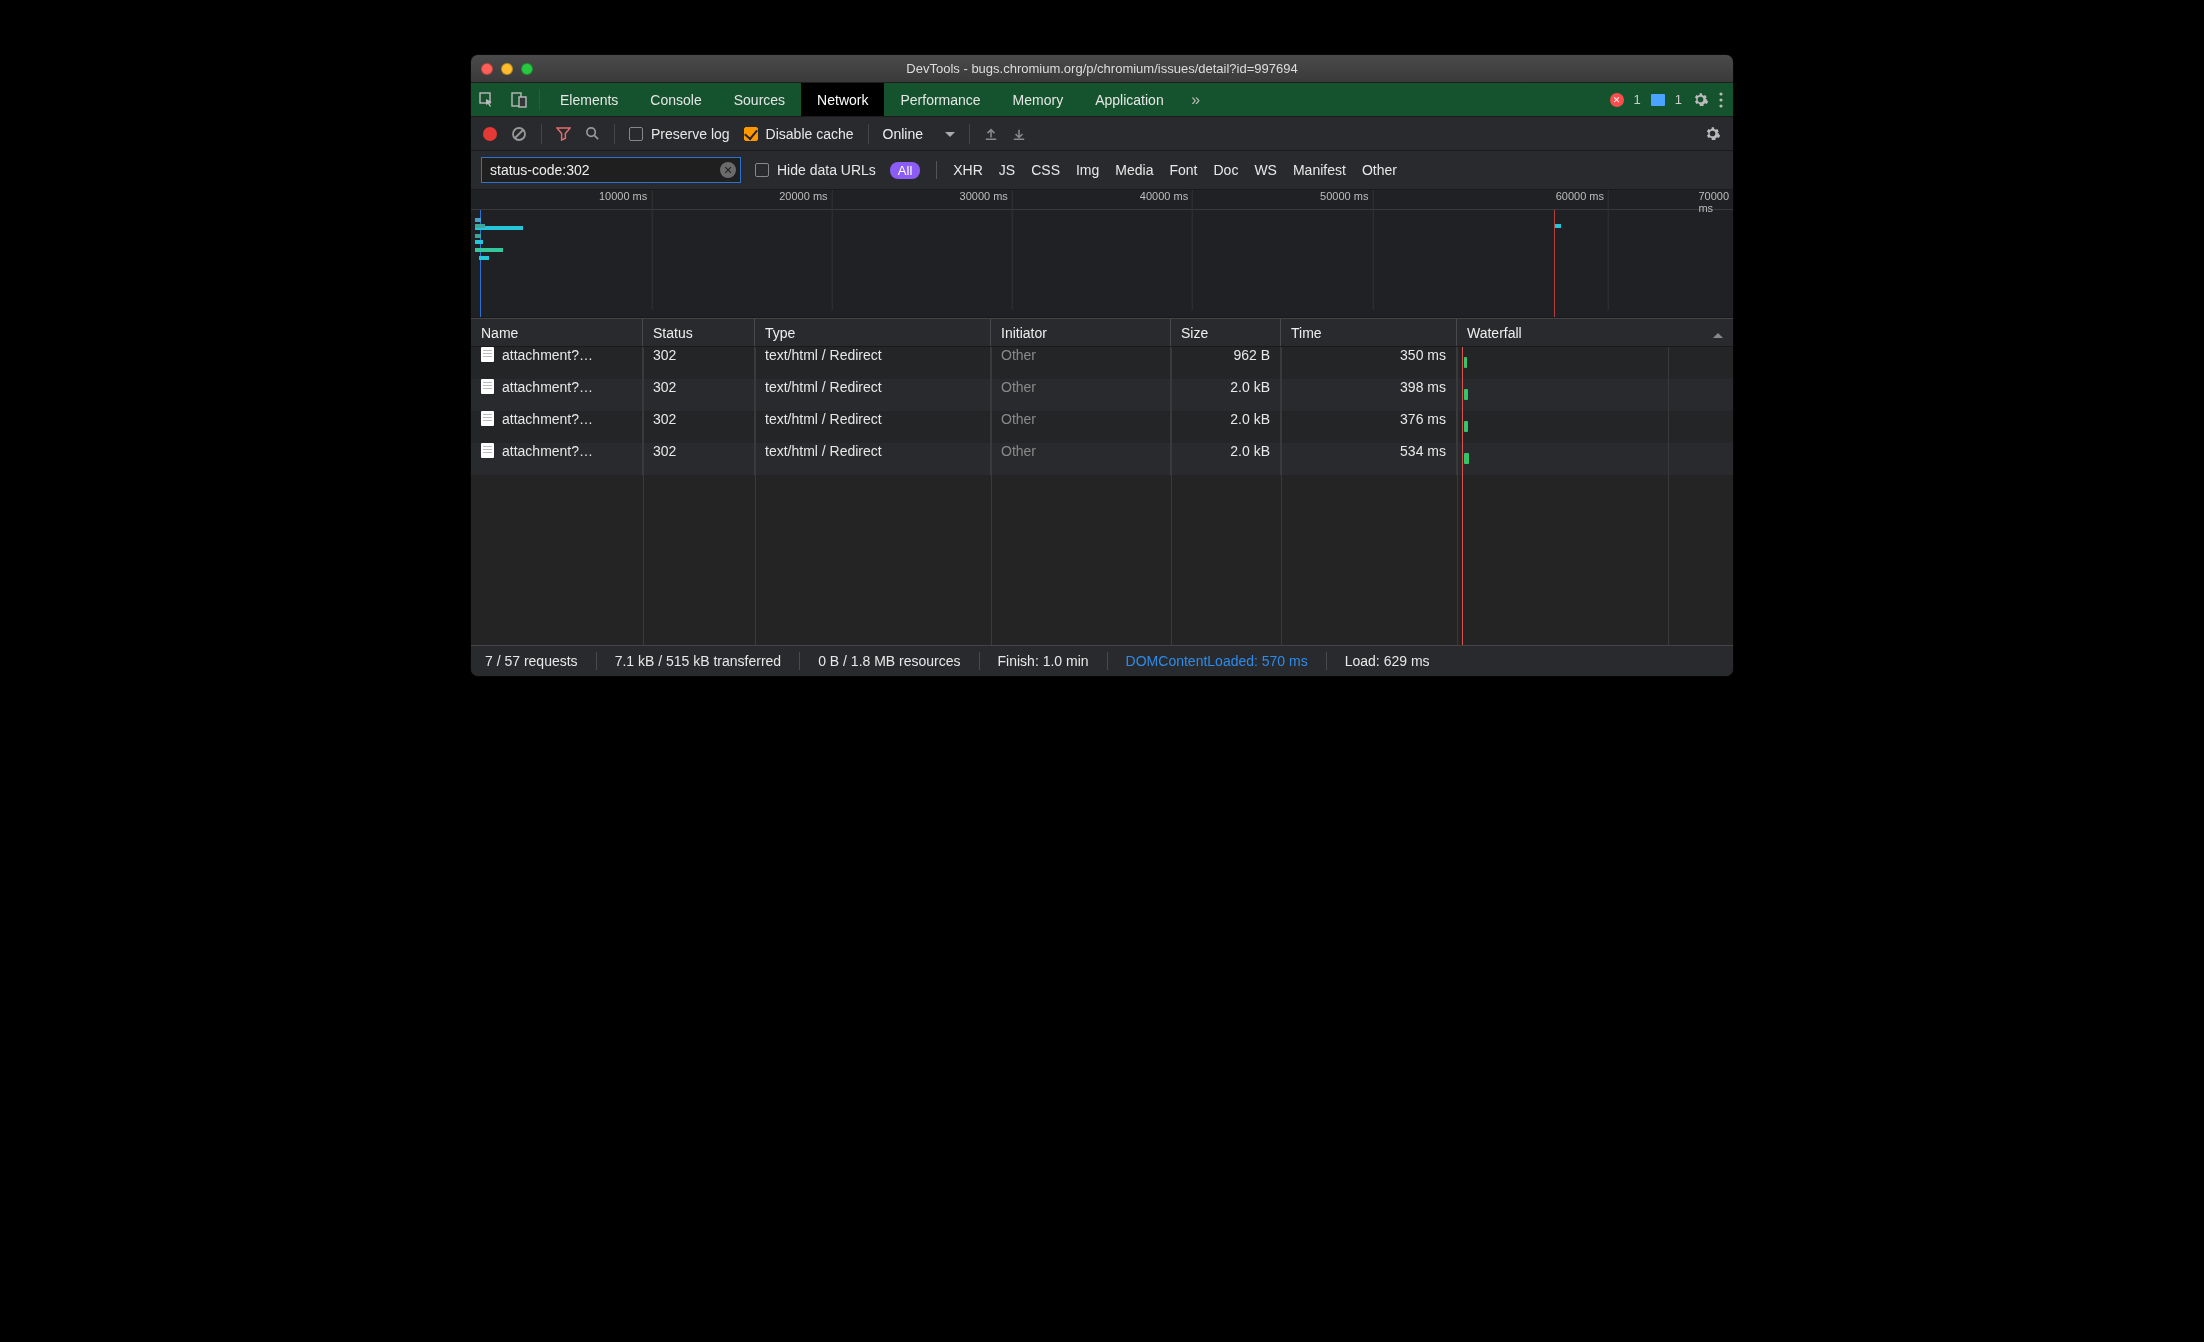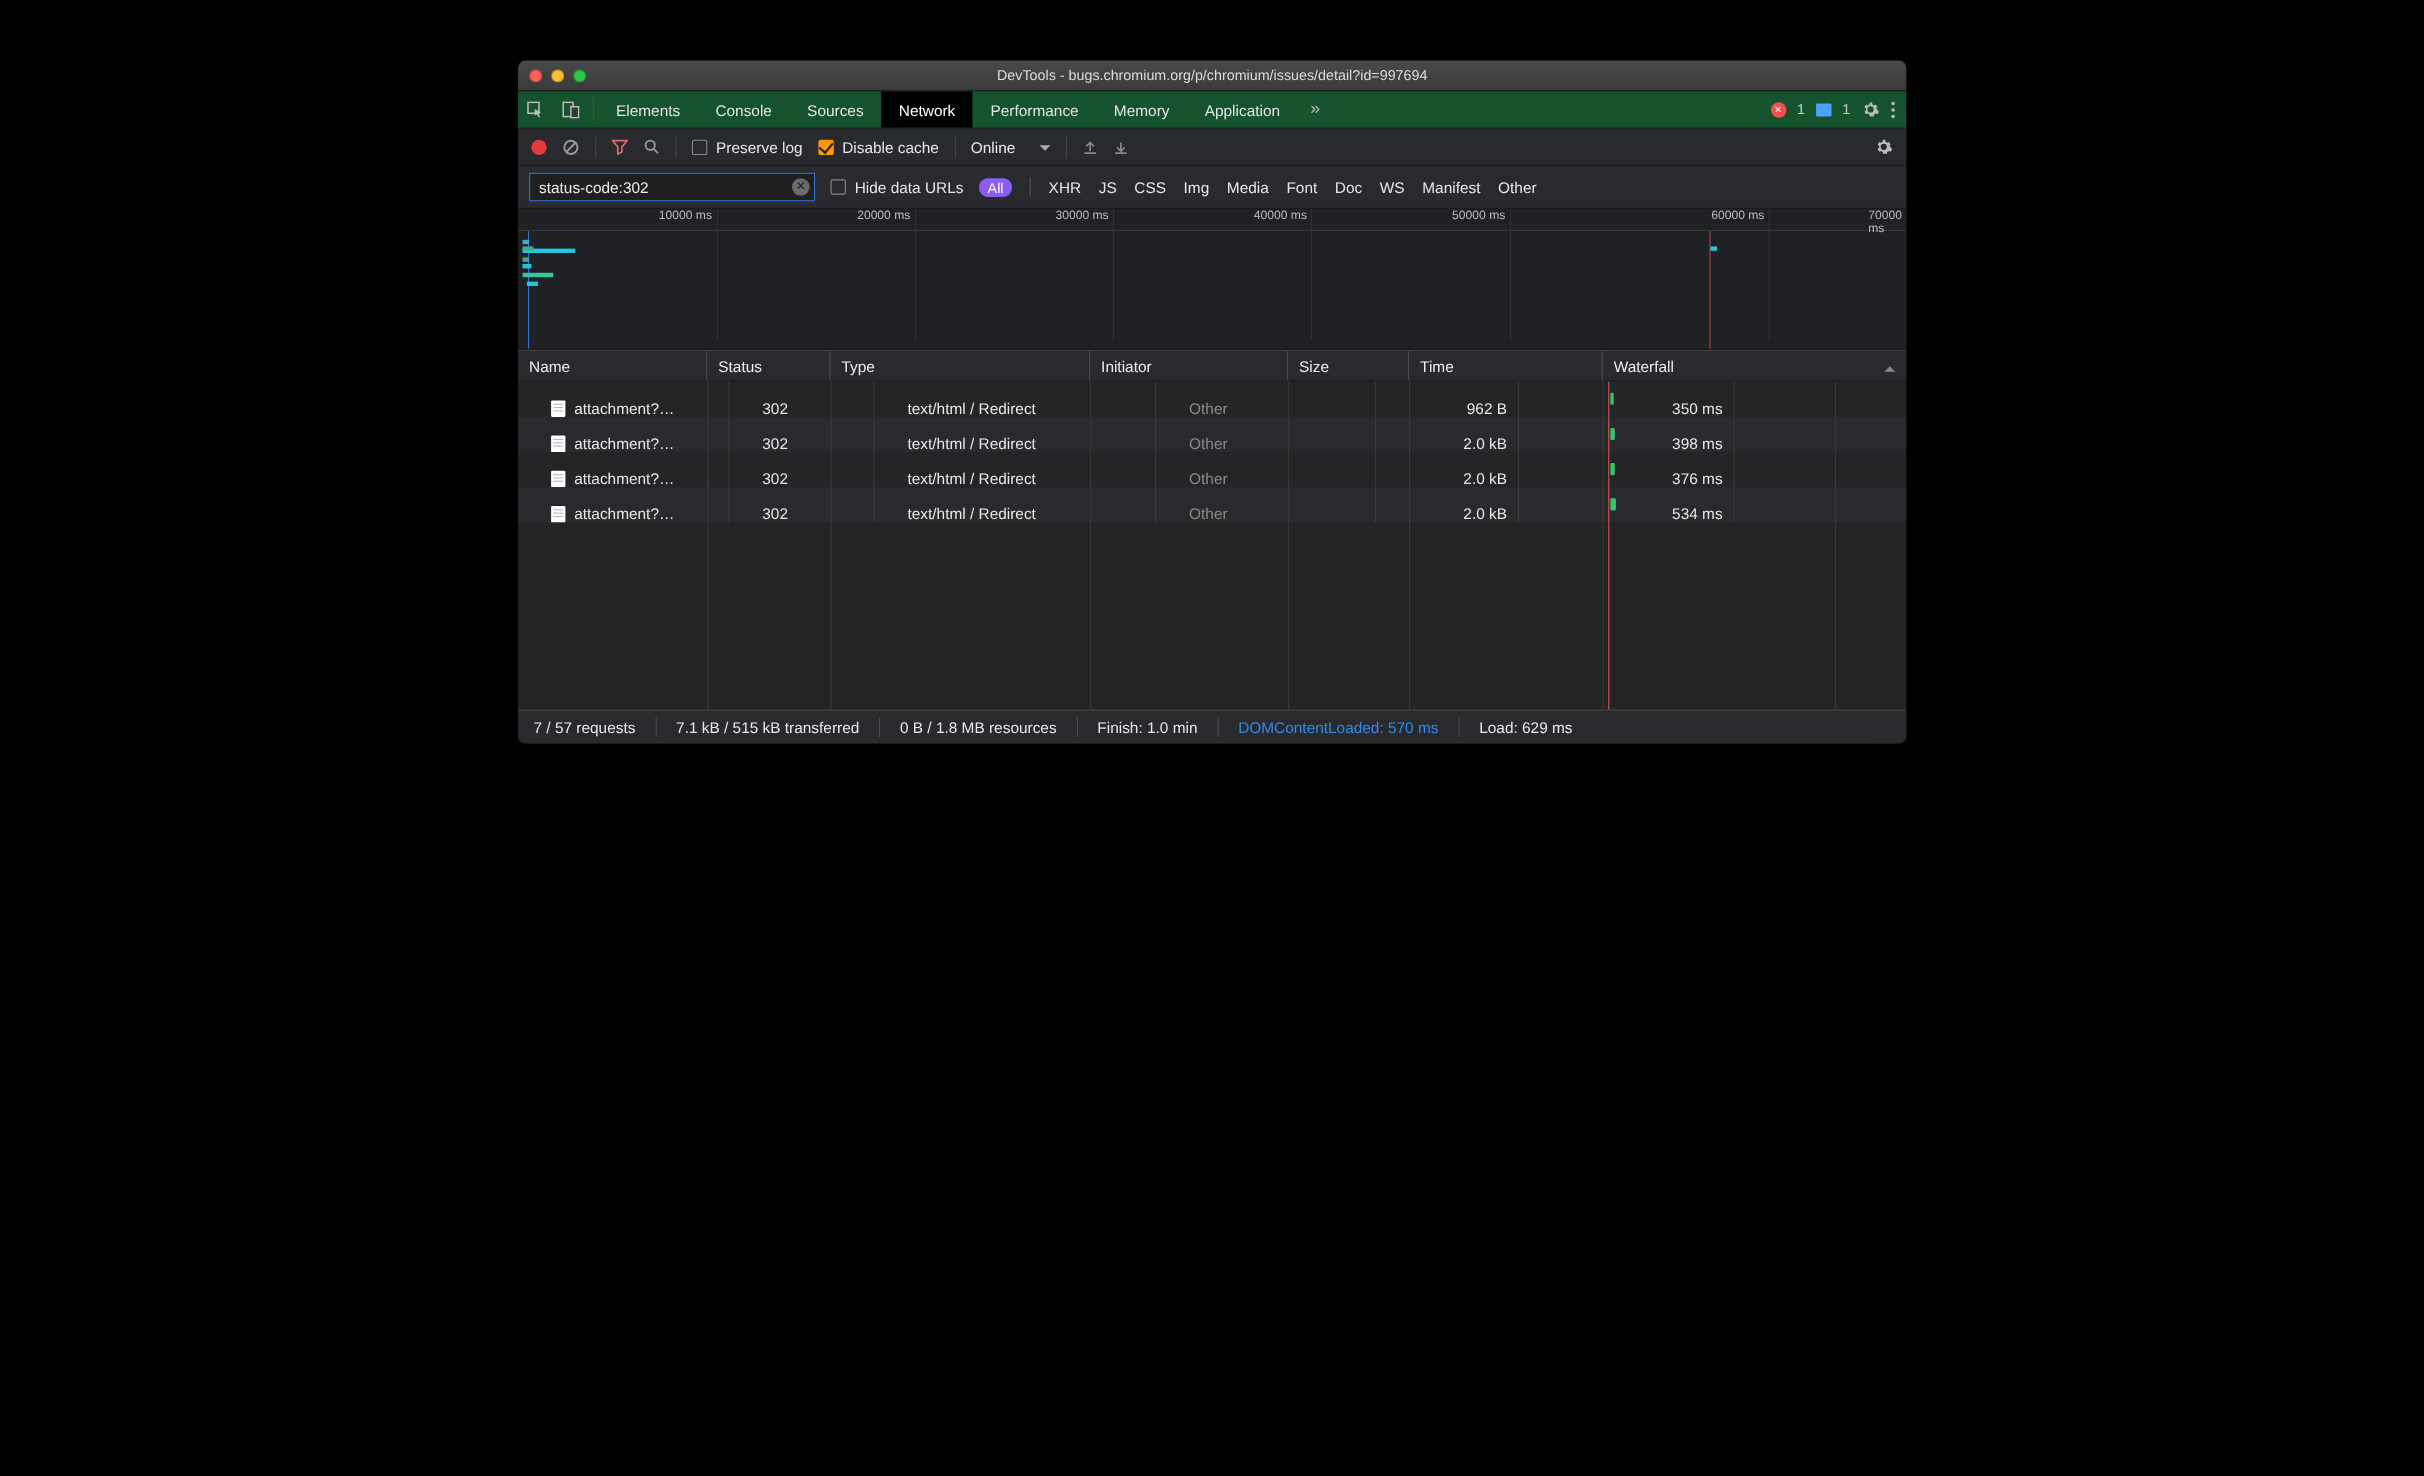--- a/index.html
+++ b/index.html
@@ -129,21 +129,21 @@
     border-top:1px solid #444; border-bottom:1px solid #1a1a1a; font-size:14px;
   }
   .thead .th{ display:flex; align-items:center; padding:0 10px; border-right:1px solid #4a4a4a; color:#eee; position:relative;}
   .thead .th:last-child{border-right:none;}
   .sort-arrow{ position:absolute; right:10px; top:9px; width:0;height:0;border:5px solid transparent;border-bottom-color:#888;}
   
   .tbody{ height:298px; position:relative; }
   .tr{ height:32px; display:flex; align-items:center; font-size:14px; }
   .tr:nth-child(odd){ background:#242527; }
   .tr:nth-child(even){ background:#292a2d; }
-  .td{ padding:0 10px; border-right:1px solid #3a3a3a; height:100%; display:flex; align-items:flex-end; overflow:hidden; white-space:nowrap;margin-left:20px; }
+  .td{ padding:0 10px; border-right:1px solid #3a3a3a; height:100%; display:flex; align-items:flex-start; overflow:hidden; white-space:nowrap; }
   .td:last-child{border-right:none;}
   .file-icon{ width:13px;height:15px;background:#fff;border-radius:1px;margin-right:8px;flex-shrink:0;position:relative;}
   .file-icon::before{content:"";position:absolute;left:2px;right:2px;top:3px;height:1px;background:#bbb;box-shadow:0 3px 0 #bbb,0 6px 0 #bbb;}
   .dim{ color:#8a8a8a; }
   .col-name{ width:172px; }
   .col-status{ width:112px; }
   .col-type{ width:236px; }
   .col-init{ width:180px; }
   .col-size{ width:110px; justify-content:flex-end; }
   .col-time{ width:176px; justify-content:flex-end; }

